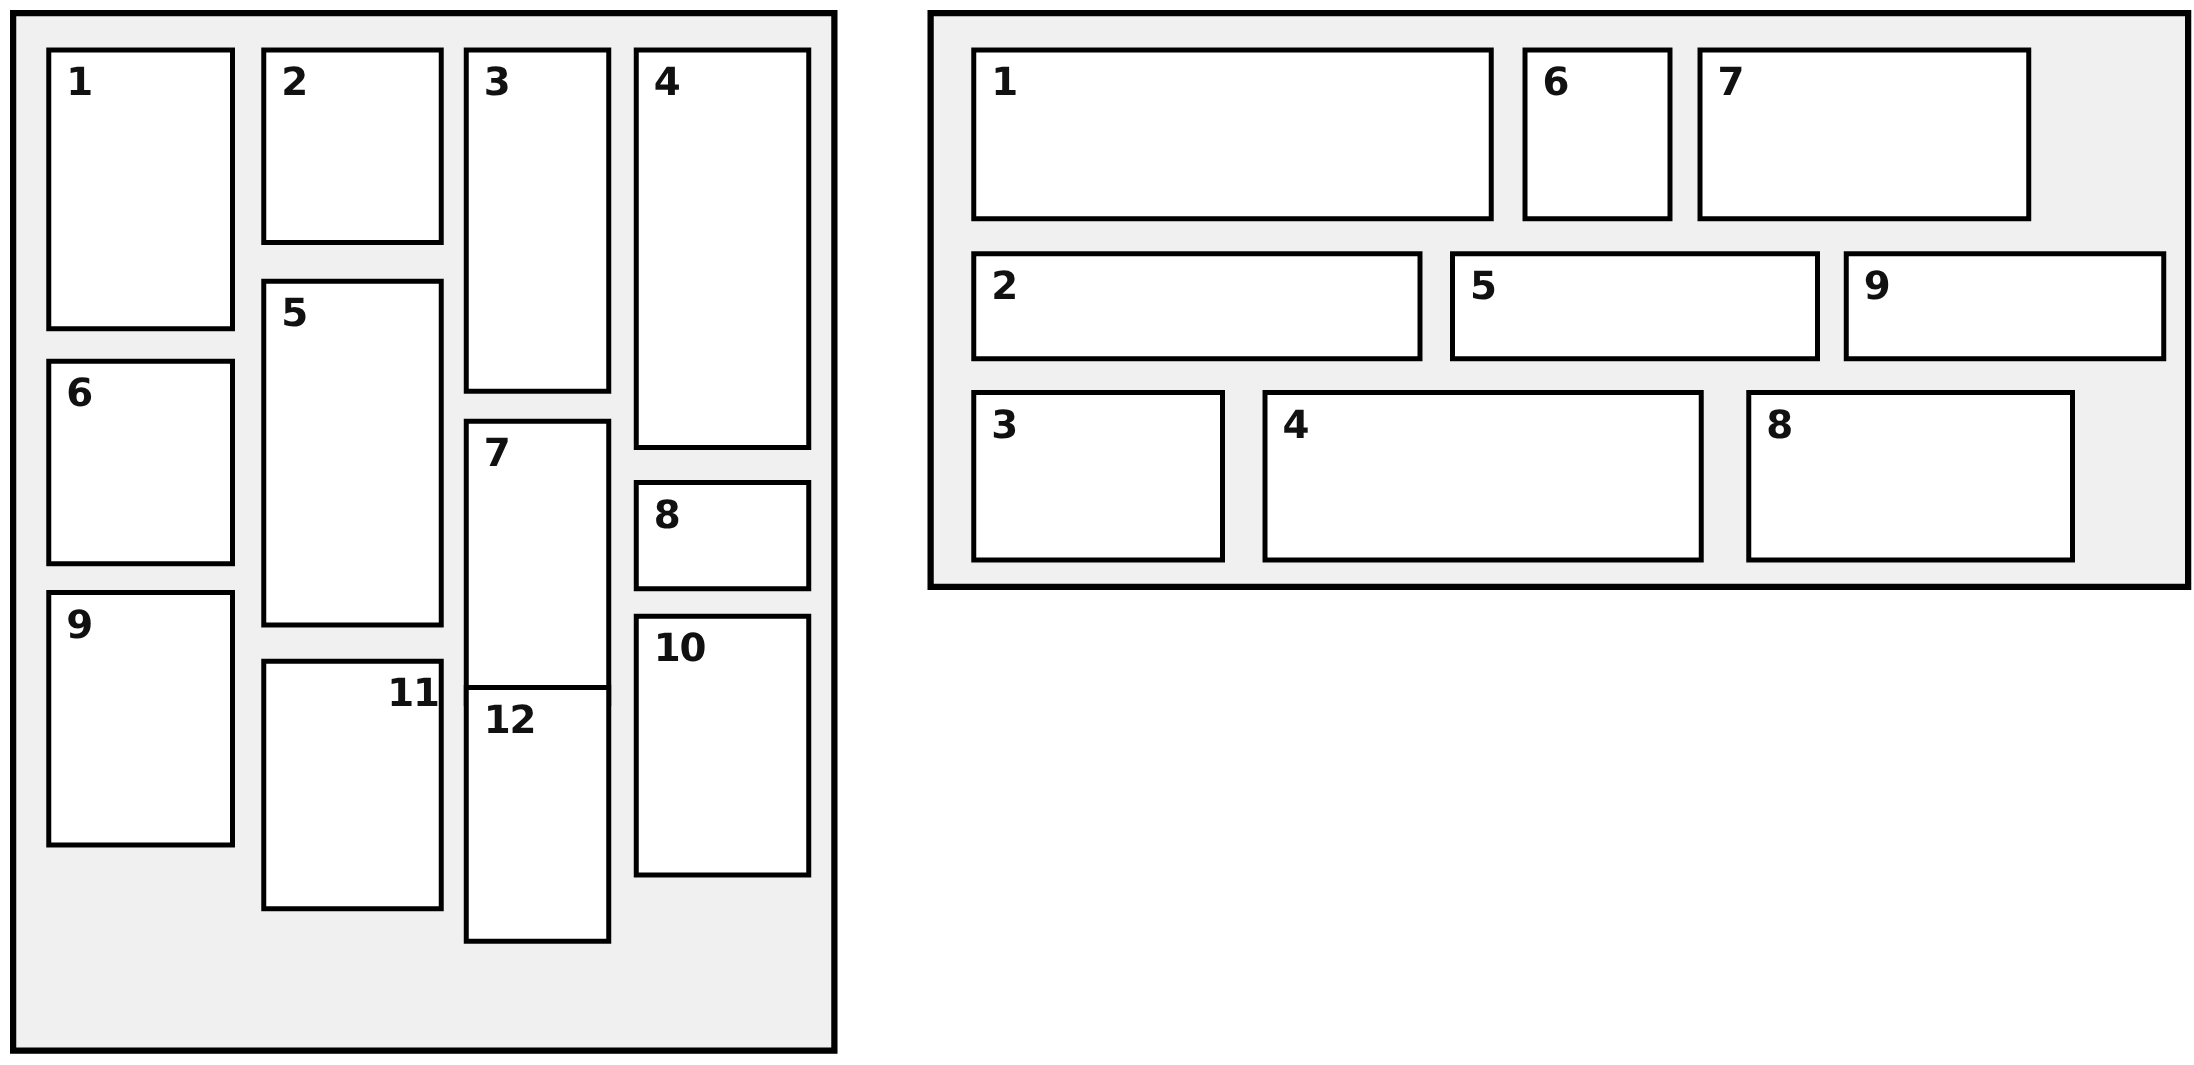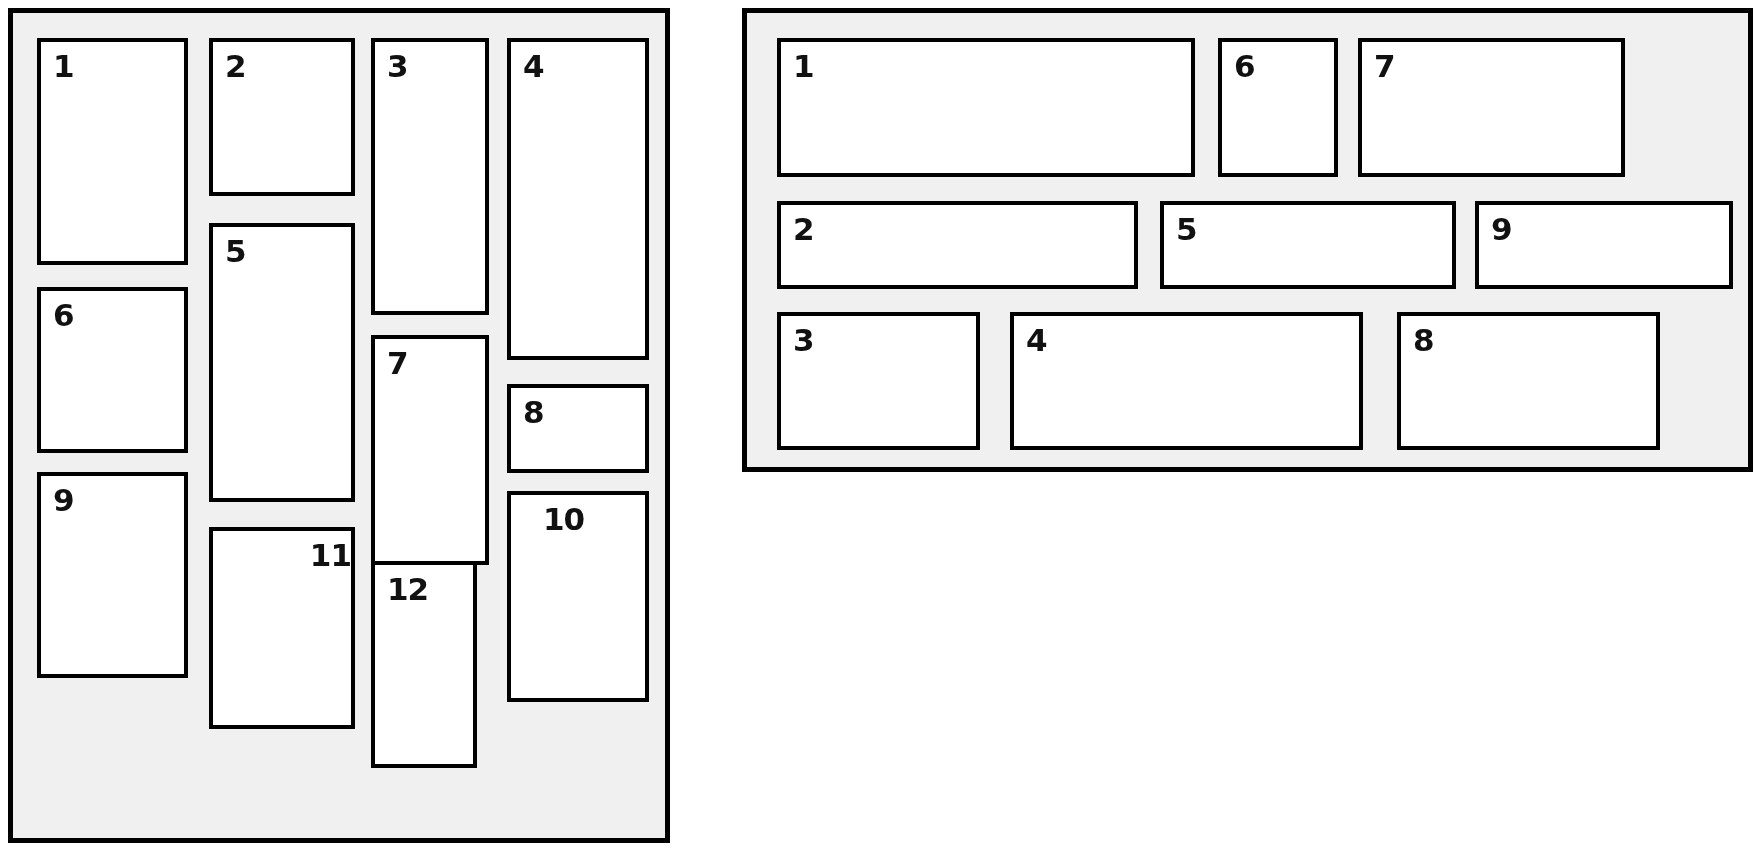--- a/index.html
+++ b/index.html
@@ -43,23 +43,23 @@
 <section class="panel" style="left: 8px; top: 8px; width: 662px; height: 835px;">
     <div class="box" style="left: 24px; top: 25px; width: 151px; height: 227px;"><span class="label">1</span></div>
     <div class="box" style="left: 196px; top: 25px; width: 146px; height: 158px;"><span class="label">2</span></div>
     <div class="box" style="left: 358px; top: 25px; width: 118px; height: 277px;"><span class="label">3</span></div>
     <div class="box" style="left: 494px; top: 25px; width: 142px; height: 322px;"><span class="label">4</span></div>
     <div class="box" style="left: 196px; top: 210px; width: 146px; height: 279px;"><span class="label">5</span></div>
     <div class="box" style="left: 24px; top: 274px; width: 151px; height: 166px;"><span class="label">6</span></div>
     <div class="box" style="left: 358px; top: 322px; width: 118px; height: 230px;"><span class="label">7</span></div>
     <div class="box" style="left: 494px; top: 371px; width: 142px; height: 89px;"><span class="label">8</span></div>
     <div class="box" style="left: 24px; top: 459px; width: 151px; height: 206px;"><span class="label">9</span></div>
-    <div class="box" style="left: 494px; top: 478px; width: 142px; height: 211px; padding-left: 20px;"><span class="label">10</span></div>
+    <div class="box" style="left: 494px; top: 478px; width: 142px; height: 211px;"><span class="label">10</span></div>
     <div class="box" style="left: 196px; top: 514px; width: 146px; height: 202px; text-align: right;"><span class="label">11</span></div>
-    <div class="box" style="left: 358px; top: 548px; width: 106px; height: 207px;"><span class="label">12</span></div>
+    <div class="box" style="left: 358px; top: 535px; width: 118px; height: 207px;"><span class="label">12</span></div>
   </section>
 
 <section class="panel" style="left: 742px; top: 8px; width: 1011px; height: 464px;">
     <div class="box" style="left: 30px; top: 25px; width: 418px; height: 139px;"><span class="label">1</span></div>
     <div class="box" style="left: 30px; top: 188px; width: 361px; height: 88px;"><span class="label">2</span></div>
     <div class="box" style="left: 30px; top: 299px; width: 203px; height: 138px;"><span class="label">3</span></div>
     <div class="box" style="left: 263px; top: 299px; width: 353px; height: 138px;"><span class="label">4</span></div>
     <div class="box" style="left: 413px; top: 188px; width: 296px; height: 88px;"><span class="label">5</span></div>
     <div class="box" style="left: 471px; top: 25px; width: 120px; height: 139px;"><span class="label">6</span></div>
     <div class="box" style="left: 611px; top: 25px; width: 267px; height: 139px;"><span class="label">7</span></div>

